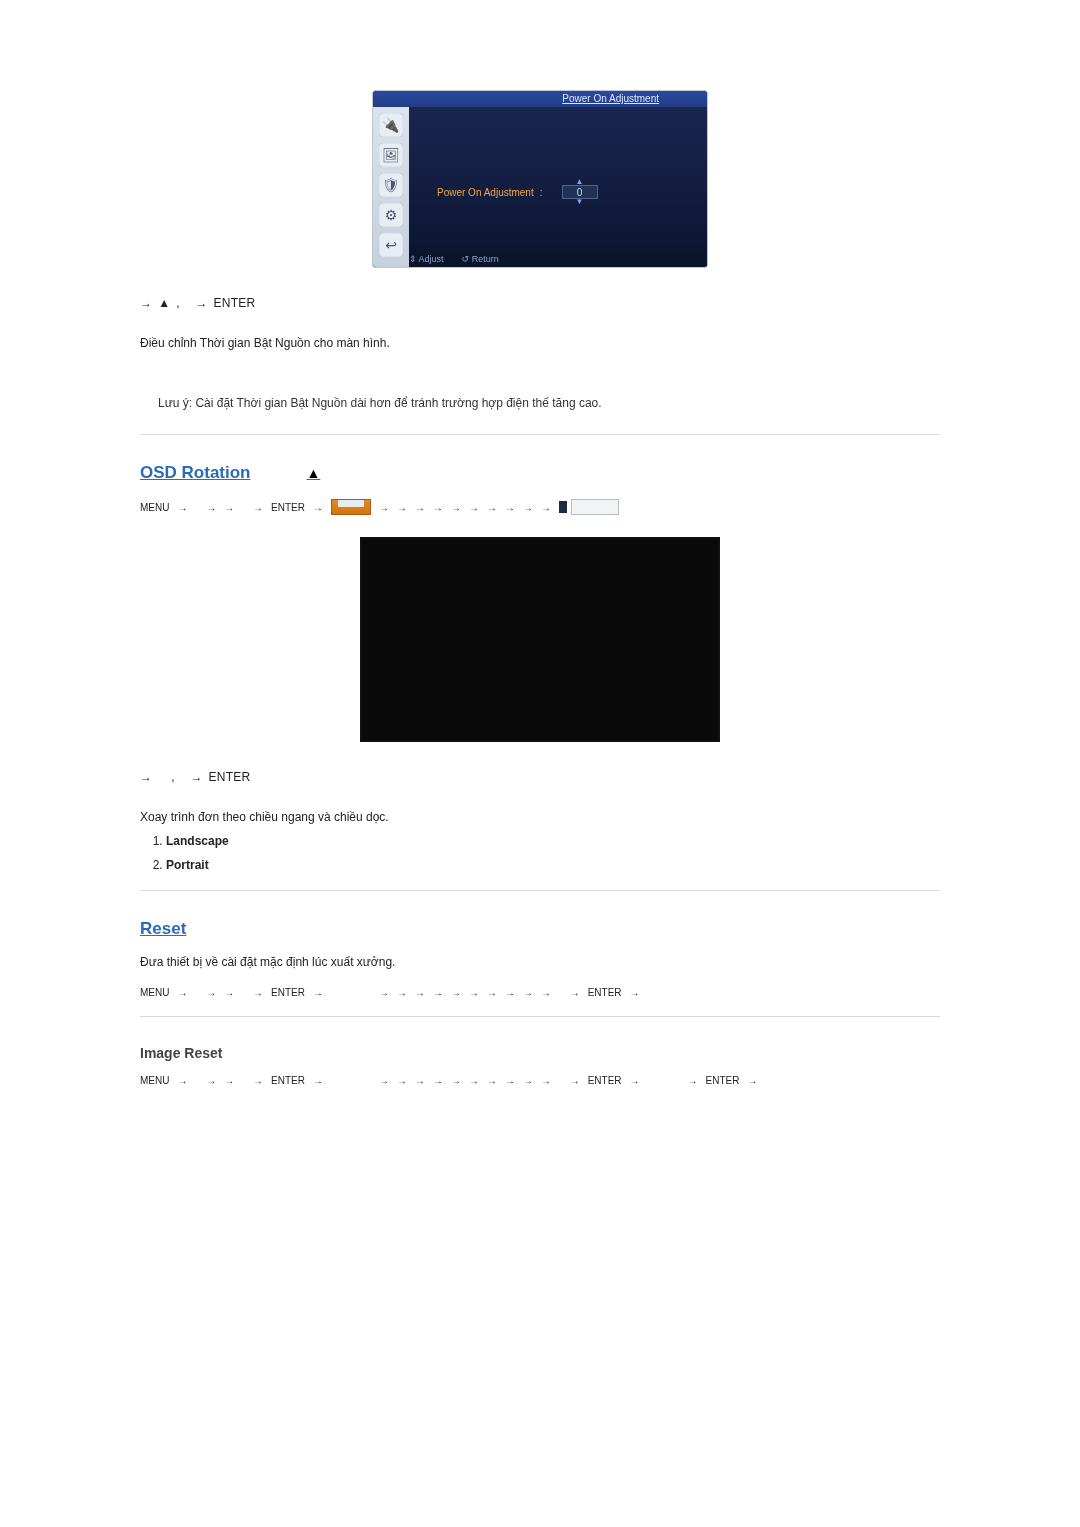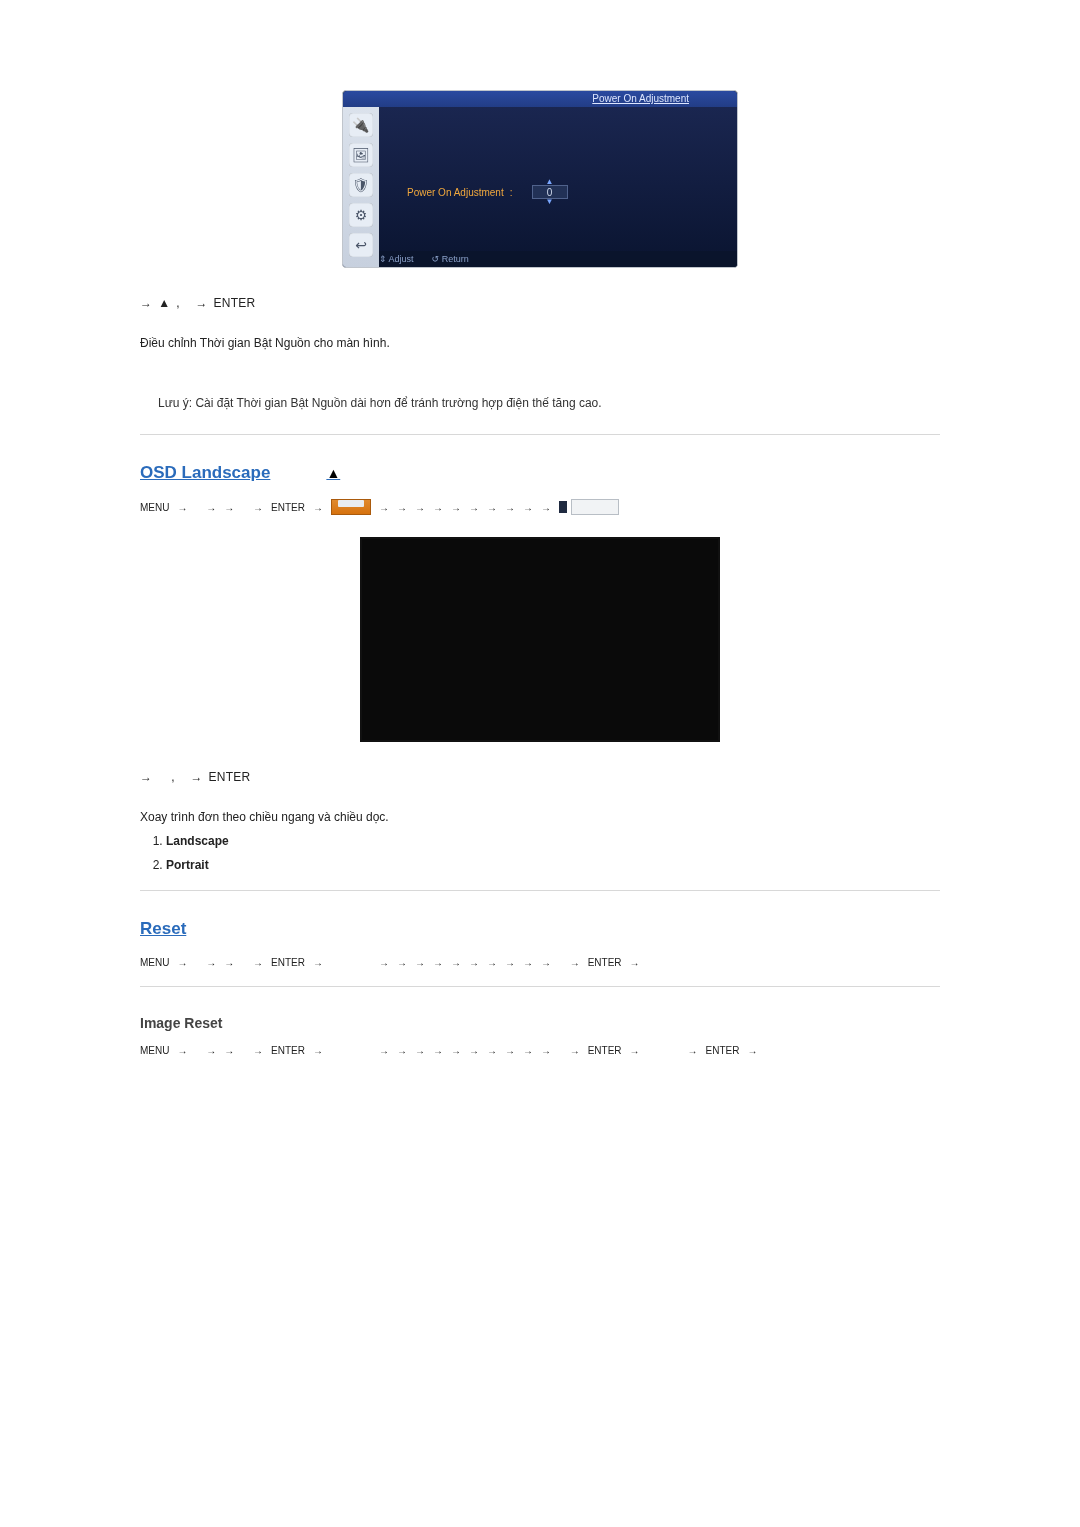--- a/index.html
+++ b/index.html
@@ -9,21 +9,21 @@
     font-size: 12px;
     color: #222;
     width: 1080px;
     margin: 0 auto;
     padding: 0 140px;
   }
   .content { padding-top: 90px; }
 
   
   .osd-shot {
-    width: 396px;
+    width: 336px;
     margin: 0 auto;
     border: 1px solid #c0c5cc;
     border-radius: 4px;
     overflow: hidden;
     background: #0a1430;
   }
   .osd-title-bar {
     height: 16px;
     background: linear-gradient(to bottom, #2a4aa0, #223d86);
     text-align: right;
@@ -251,21 +251,21 @@
 
   <p class="desc">Điều chỉnh Thời gian Bật Nguồn cho màn hình.</p>
 
   <p class="note-block">
     <span>Lưu ý</span><span>: Cài đặt Thời gian Bật Nguồn dài hơn để tránh trường hợp điện thế tăng cao.</span>
   </p>
 
   <hr class="sep">
 
   <div class="section-title">
-    <span>OSD Landscape</span>
+    <span>OSD Rotation</span>
     <span class="top-icon">▲</span>
   </div>
 
   <div class="menu-path">
     <span>MENU</span>
     <span class="arr">→</span>
     <span>&nbsp;</span>
     <span class="arr">→</span>
     <span class="arr">→</span>
     <span>&nbsp;</span>
@@ -304,20 +304,21 @@
     <li>Landscape</li>
     <li>Portrait</li>
   </ol>
 
   <hr class="sep">
 
   <div class="section-title">
     <span>Reset</span>
   </div>
 
+  <p class="desc" style="margin-top:4px;">Đưa thiết bị về cài đặt mặc định lúc xuất xưởng.</p>
 
   <div class="menu-path" style="margin-top:18px;">
     <span>MENU</span>
     <span class="arr">→</span>
     <span>&nbsp;</span>
     <span class="arr">→</span>
     <span class="arr">→</span>
     <span>&nbsp;</span>
     <span class="arr">→</span>
     <span>ENTER</span>

